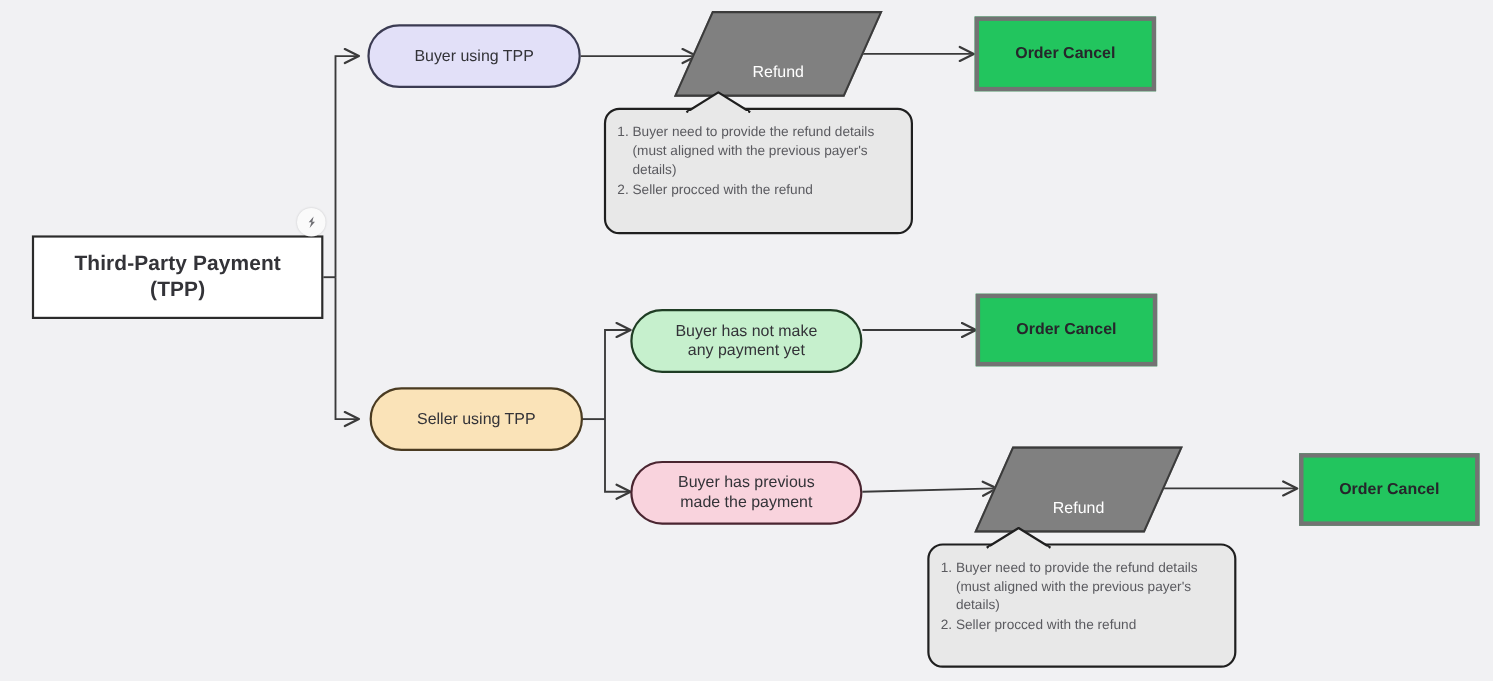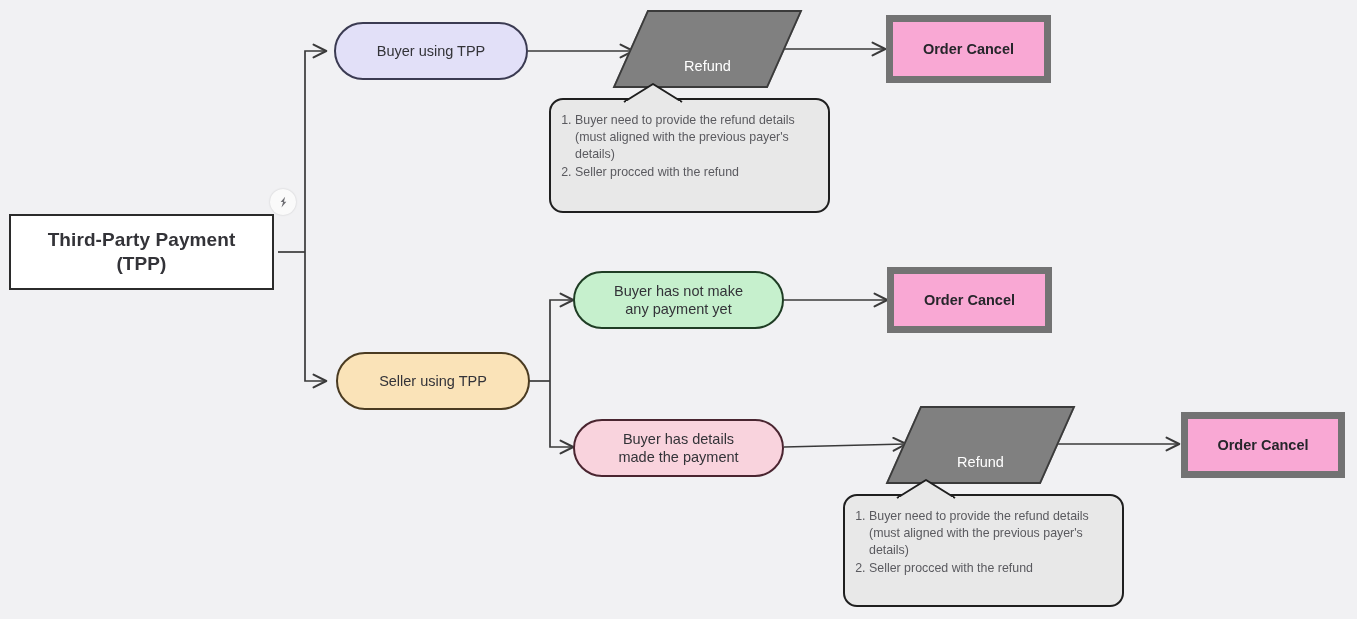--- a/index.html
+++ b/index.html
@@ -43,25 +43,25 @@
     letter-spacing: 0.1px;
   }
   .node.pill {
     border-radius: 999px;
     border: 2px solid #0369a1;
     font-size: 14.5px;
     font-weight: 400;
   }
   .node.pill.lavender { background: #e2e0f8; border-color: #3b3b52; }
   .node.pill.peach    { background: #fae3b8; border-color: #4a3b21; }
-  .node.pill.green    { background: #c6f0cd; border-color: #1f3d24; }
+  .node.pill.green    { background: #c6f0cd; border-color: #1f3d24; margin-top: 10px; }
   .node.pill.pink     { background: #f9d3dd; border-color: #4a2530; }
   .node.cyan {
-    background: #f9a8d4;
-    border: 7px solid #737373;
+    background: #22c55e;
+    border: 4px solid #737373;
     font-size: 14.5px;
     font-weight: 700;
     color: #26262b;
   }
   .para {
     position: absolute;
     display: flex;
     align-items: center;
     justify-content: center;
     color: #ffffff;
@@ -136,21 +136,21 @@
       <path d="M 550 381 L 550 447 L 572 447" marker-end="url(#arrow)"></path>
 
       <path d="M 784 300 L 886 300" marker-end="url(#arrow)"></path>
 
       <path d="M 784 447 L 905 444" marker-end="url(#arrow)"></path>
 
       <path d="M 1052 444 L 1178 444" marker-end="url(#arrow)"></path>
     </g>
   </svg>
 
-  <div class="node rect" style="left:9px; top:214px; width:265px; height:76px;">
+  <div class="node rect" style="left:29px; top:214px; width:265px; height:76px;">
     <div>
       <div>Third-Party Payment</div>
       <div>(TPP)</div>
     </div>
   </div>
 
   <div class="badge" style="left:270px; top:189px;">
     <svg width="13" height="13" viewBox="0 0 16 16">
       <path d="M10 1 L4.5 7.5 L7.5 7.5 L5.5 14 L11.5 7 L8.5 7 Z" fill="#6e6e73"></path>
     </svg>
@@ -192,21 +192,21 @@
   <div class="node cyan" style="left:887px; top:267px; width:165px; height:66px;">
     <span>Order Cancel</span>
   </div>
 
   <div class="node pill peach" style="left:336px; top:352px; width:194px; height:58px;">
     <span>Seller using TPP</span>
   </div>
 
   <div class="node pill pink" style="left:573px; top:419px; width:211px; height:58px;">
     <div>
-      <div>Buyer has details</div>
+      <div>Buyer has previous</div>
       <div>made the payment</div>
     </div>
   </div>
 
   <div class="para" style="left:903px; top:406px; width:155px; height:78px;">
     <div class="skew"></div>
     <span class="plabel">Refund</span>
   </div>
 
   <div class="node cyan" style="left:1181px; top:412px; width:164px; height:66px;">

